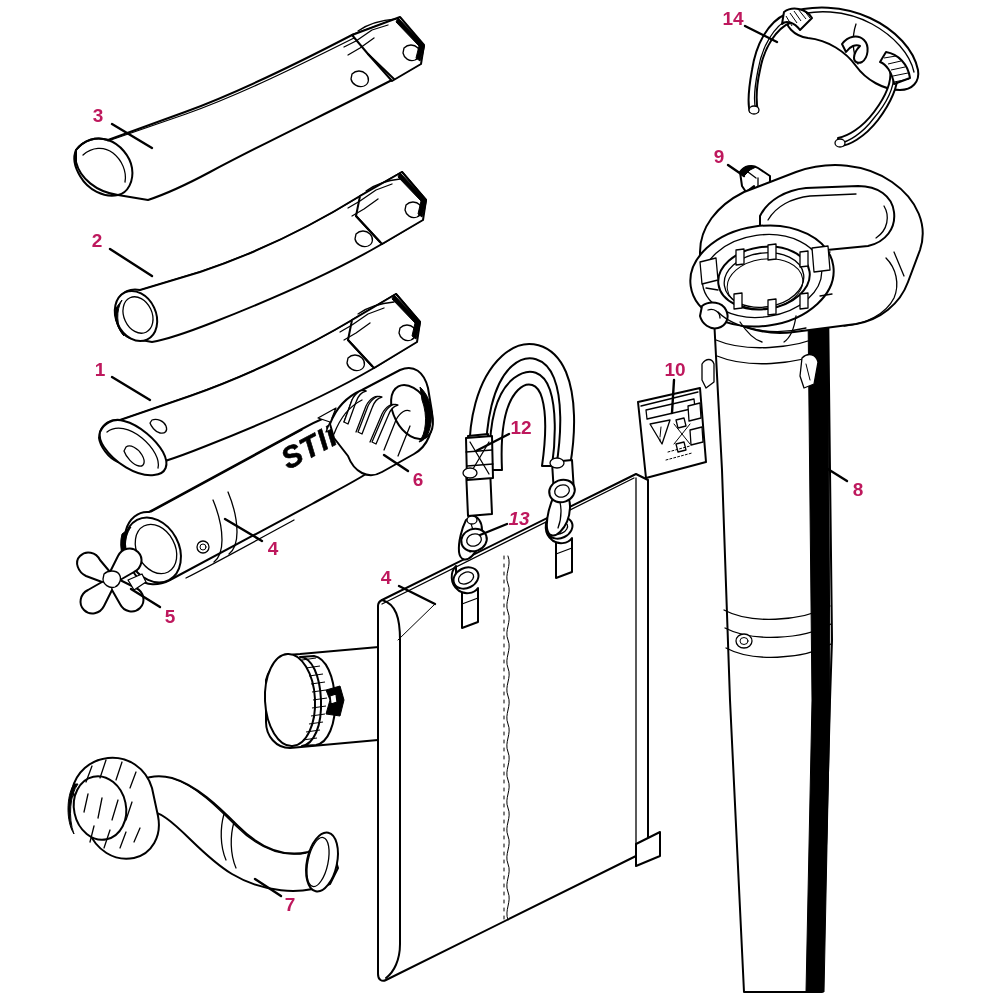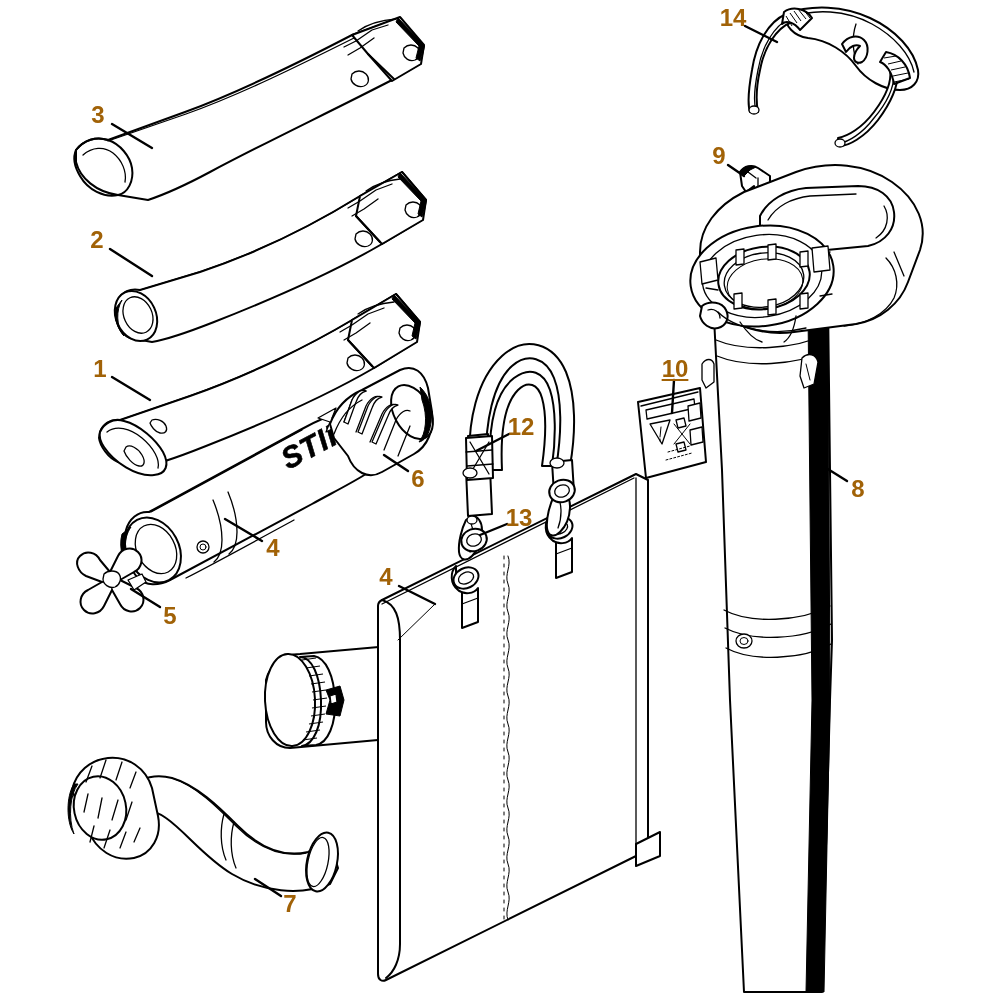--- a/index.html
+++ b/index.html
@@ -22,22 +22,22 @@
     position: absolute;
     left: 0;
     top: 0;
     width: 1000px;
     height: 1000px;
   }
   .callout-label {
     position: absolute;
     font-family: "Liberation Sans", sans-serif;
     font-weight: bold;
-    font-size: 24px;
-    color: #a16207;
+    font-size: 19px;
+    color: #be185d;
     line-height: 1;
     white-space: nowrap;
     transform: translate(-50%, -50%);
     user-select: none;
   }
   
   .ln { fill: none; stroke: #000; stroke-width: 2; stroke-linecap: round; stroke-linejoin: round; }
   .ln-thin { fill: none; stroke: #000; stroke-width: 1.3; stroke-linecap: round; stroke-linejoin: round; }
   .ln-hair { fill: none; stroke: #000; stroke-width: 1; stroke-linecap: round; stroke-linejoin: round; }
   .fill-w { fill: #ffffff; stroke: #000; stroke-width: 2; stroke-linejoin: round; stroke-linecap: round; }
@@ -499,19 +499,19 @@
 
   <div class="callout-label" style="left:100px;  top:369px;">1</div>
   <div class="callout-label" style="left:97px;   top:240px;">2</div>
   <div class="callout-label" style="left:98px;   top:115px;">3</div>
   <div class="callout-label" style="left:273px;  top:548px;">4</div>
   <div class="callout-label" style="left:170px;  top:616px;">5</div>
   <div class="callout-label" style="left:418px;  top:479px;">6</div>
   <div class="callout-label" style="left:290px;  top:904px;">7</div>
   <div class="callout-label" style="left:858px;  top:489px;">8</div>
   <div class="callout-label" style="left:719px;  top:156px;">9</div>
-  <div class="callout-label" style="left:675px;  top:369px;text-decoration:underline;">10</div>
+  <div class="callout-label" style="left:675px;  top:369px;">10</div>
   <div class="callout-label" style="left:386px;  top:577px;">4</div>
   <div class="callout-label" style="left:521px;  top:427px;">12</div>
-  <div class="callout-label" style="left:519px;  top:518px;">13</div>
+  <div class="callout-label" style="left:519px;  top:518px;font-style:italic;">13</div>
   <div class="callout-label" style="left:733px;  top:18px;">14</div>
 
 </div>
 
 </body></html>

